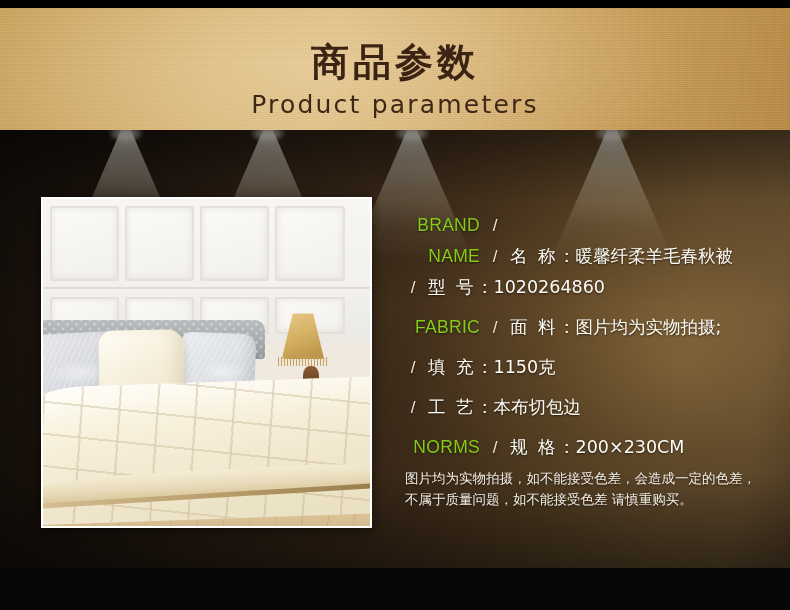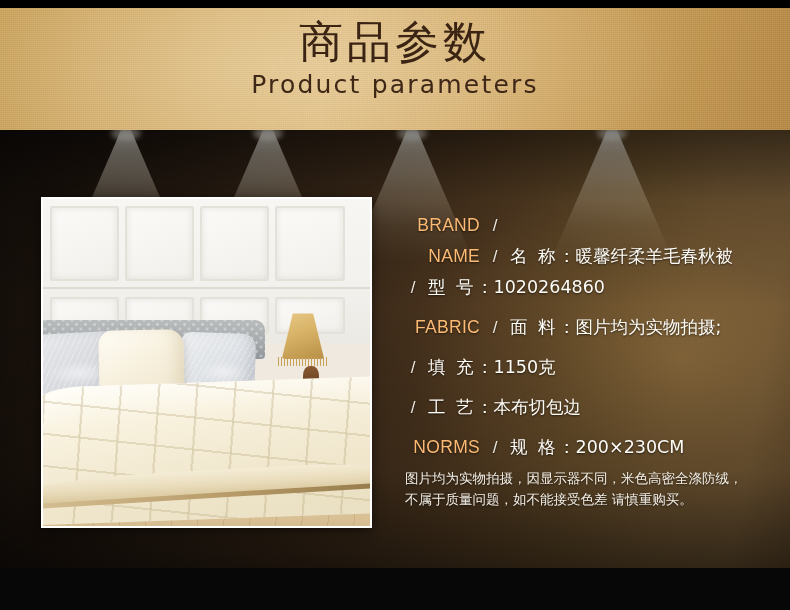--- a/index.html
+++ b/index.html
@@ -65,26 +65,26 @@
     pointer-events: none;
   }
   .banner-text {
     position: absolute;
     left: 0;
     top: 0;
     width: 790px;
     text-align: center;
   }
   .banner-cn {
-    margin-top: 12px;
-    font-size: 44px;
+    margin-top: 32px;
+    font-size: 38px;
     line-height: 44px;
     color: #3b2414;
     letter-spacing: 4px;
-    font-weight: normal;
+    font-weight: bold;
     font-family: "DejaVu Sans", "Liberation Sans", sans-serif;
   }
   .banner-en {
     margin-top: 6px;
     font-size: 25px;
     line-height: 30px;
     color: #3e2716;
     letter-spacing: 2.2px;
     font-family: "DejaVu Sans", "Liberation Sans", sans-serif;
   }
@@ -389,21 +389,21 @@
   }
   .spec-row.gap {
     margin-top: 9px;
     align-items: center;
   }
   .spec-label {
     width: 82px;
     text-align: right;
     font-size: 17.5px;
     line-height: 31px;
-    color: #fdba74;
+    color: #84cc16;
     letter-spacing: 0.3px;
     white-space: nowrap;
     font-family: "Liberation Sans", sans-serif;
     text-shadow: 0 1px 2px rgba(0,0,0,0.6);
   }
   .spec-label.wide {
     letter-spacing: 3.5px;
   }
   .spec-slash {
     width: 30px;
@@ -566,19 +566,19 @@
 
     <div class="spec-row gap">
       <div class="spec-label">NORMS</div>
       <div class="spec-slash">/</div>
       <div class="spec-value"><span class="spec-key">规 格</span><span>：</span><span>200×230CM</span></div>
     </div>
 
   </div>
 
   <div class="disclaimer">
-    <div>图片均为实物拍摄，因显示器不同，米色高密全涤防绒，</div>
+    <div>图片均为实物拍摄，如不能接受色差，会造成一定的色差，</div>
     <div>不属于质量问题，如不能接受色差 请慎重购买。</div>
   </div>
 
   <div class="footer-black"></div>
 
 </div>
 
 </body></html>

